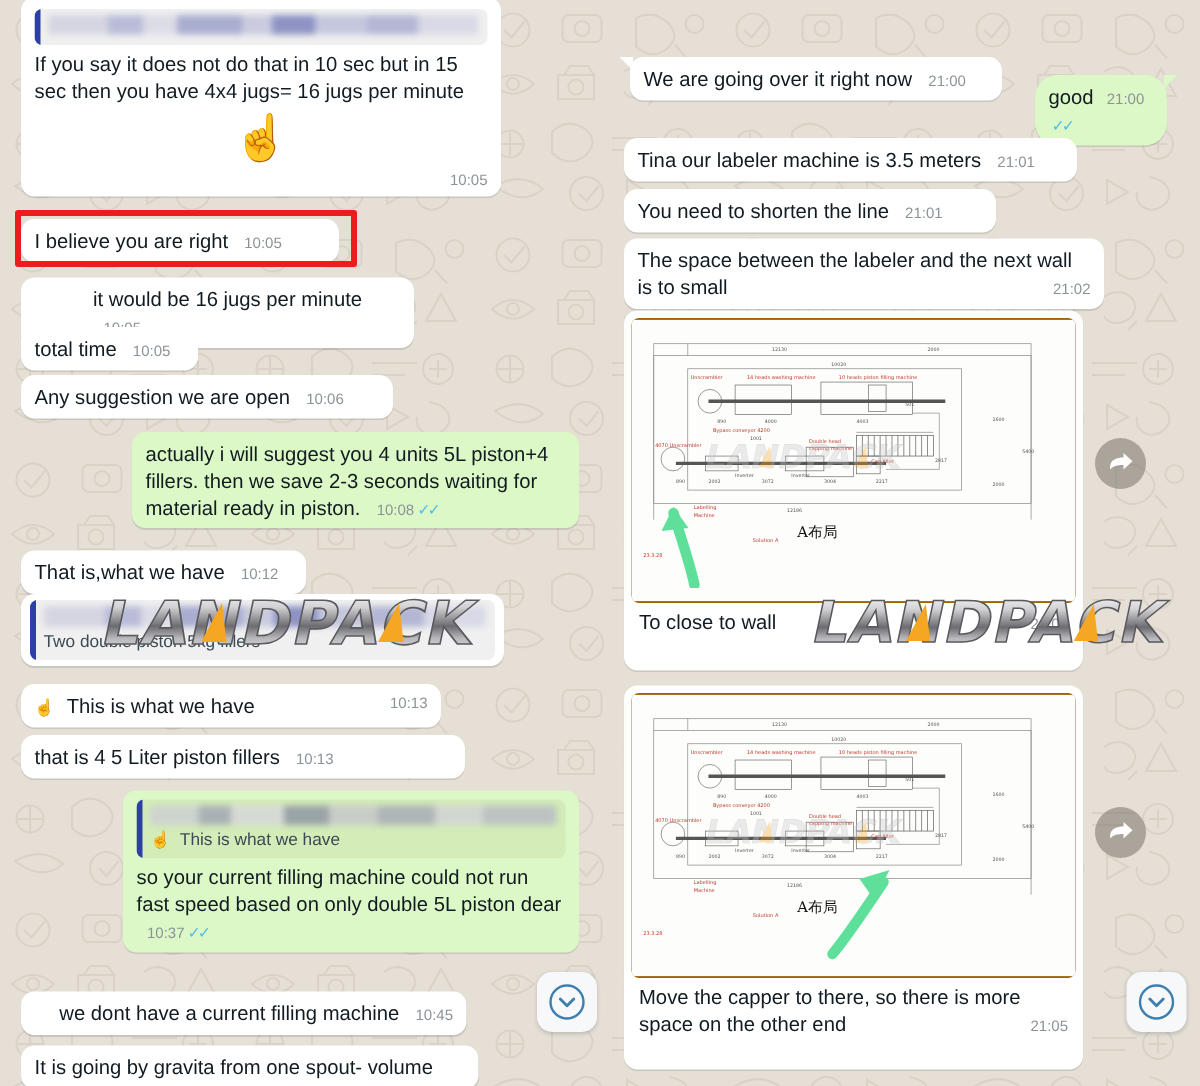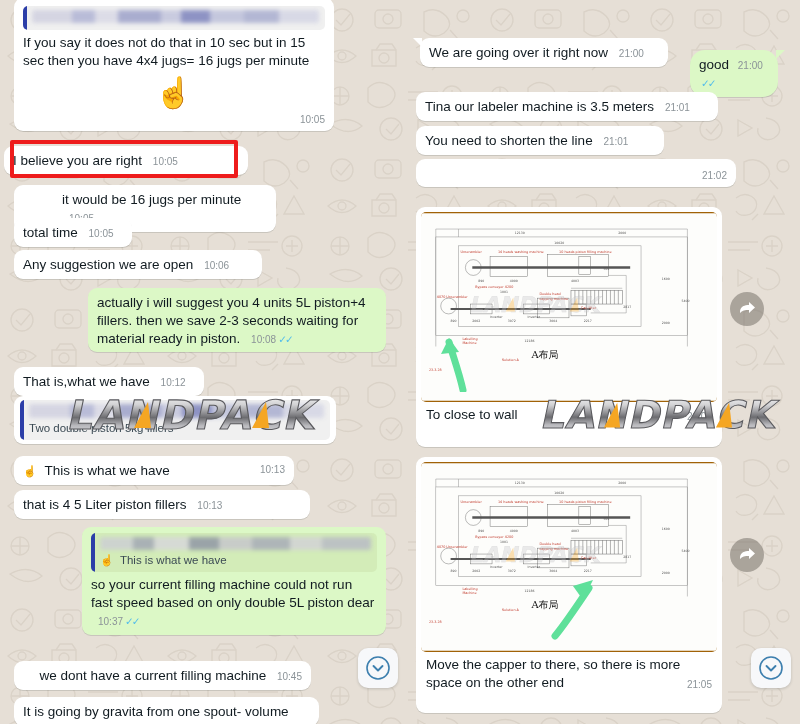--- a/index.html
+++ b/index.html
@@ -217,21 +217,21 @@
       </div>
       <div class="txt">If you say it does not do that in 10 sec but in 15 sec then you have 4x4 jugs= 16 jugs per minute</div>
       <div style="text-align:center; padding:8px 0 2px 0;">
         <span class="emoji-big">☝️</span>
       </div>
       <div style="text-align:right;">
         <span class="meta">10:05</span>
       </div>
     </div>
 
-    <div class="bubble" style="left:4px; top:146px; width:244px;">
+    <div class="bubble" style="left:14px; top:146px; width:212px;">
       <span class="txt">I believe you are right</span>
       <span class="meta">10:05</span>
     </div>
 
     <div class="bubble" style="left:14px; top:185px; width:262px;padding-left:48px;">
       <span class="txt">it would be 16 jugs per minute</span>
       <span class="meta">10:05</span>
     </div>
 
     <div class="bubble" style="left:14px; top:218px; width:118px;">
@@ -342,20 +342,21 @@
       <span class="txt">Tina our labeler machine is 3.5 meters</span>
       <span class="meta">21:01</span>
     </div>
 
     <div class="bubble" style="left:16px; top:126px; width:248px;">
       <span class="txt">You need to shorten the line</span>
       <span class="meta">21:01</span>
     </div>
 
     <div class="bubble" style="left:16px; top:159px; width:320px;">
+      <span class="txt">The space between the labeler and the next wall is to small</span>
       <span class="meta float">21:02</span>
     </div>
 
     <div class="imgcard" style="left:16px; top:207px; width:306px; height:240px;">
       <div class="diagram" style="height:190px;">
         <svg viewBox="0 0 300 190" xmlns="http://www.w3.org/2000/svg">
           <rect width="300" height="190" fill="#fdfdfb"></rect>
           <g stroke="#8e8e8e" stroke-width="0.5" fill="none">
             <rect x="15" y="24" width="255" height="100"></rect>
             <rect x="38" y="33" width="185" height="82"></rect>

